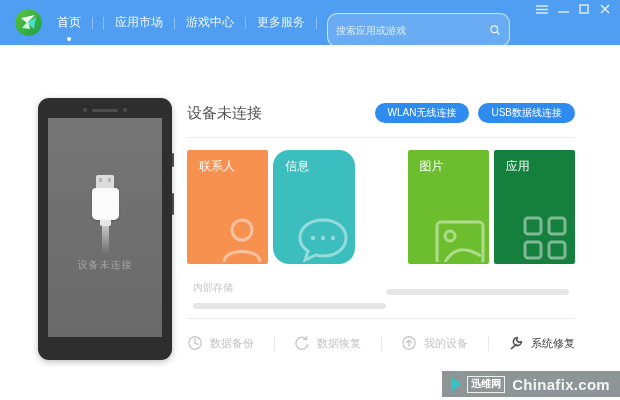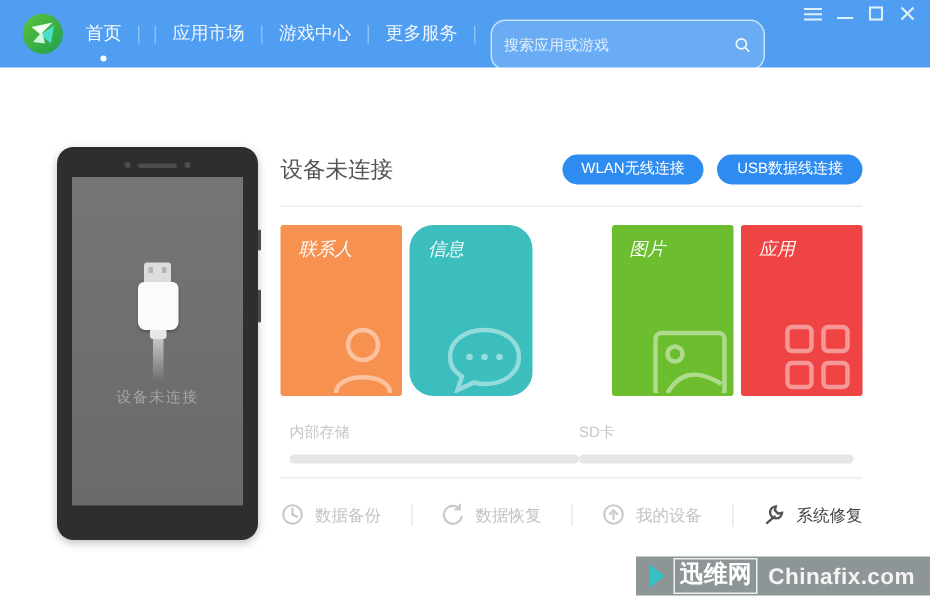--- a/index.html
+++ b/index.html
@@ -96,21 +96,21 @@
     height:20px; line-height:18px; padding:0 13px; margin-left:9px;
     background:#2E8BF0; border:none; border-radius:10px;
     color:#fff; font-size:10px; cursor:pointer;
     font-family:"Liberation Sans", sans-serif;
   }
   .divider { height:1px; background:#ECECEC; margin-top:9px; }
 
   .tiles { display:flex; gap:5px; margin-top:12px; height:114px; }
   .tile {
     flex:1; border-radius:2px; position:relative; overflow:hidden;
-    cursor:pointer; color:#fff;font-style:italic;
+    cursor:pointer; color:#fff;
   }
   .tile-label { position:absolute; top:8px; left:12px; font-size:12px; color:rgba(255,255,255,.96); }
   .tile-icon { position:absolute; right:4px; bottom:2px; opacity:.45; }
 
   .storage { display:flex; justify-content:center; margin-top:17px; }
   .storage-col1 { width:193px; } .storage-col2 { width:183px; }
   .storage-label { font-size:10px; color:#C6C6C6; }
   .storage-bar { margin-top:8px; height:6px; border-radius:3px; background:#E6E6E6; }
 
   .actions { display:flex; align-items:center; justify-content:space-between; margin-top:13px; height:22px;text-align:center; }
@@ -122,21 +122,21 @@
   .action-item.enabled svg { stroke:#555; }
   .action-sep { width:1px; height:15px; background:#E8E8E8; }
 
   
   .watermark {
     position:absolute; right:0; bottom:3px; height:26px;
     background:rgba(125,134,136,.88);
     display:flex; align-items:center; padding:0 10px 0 9px;
   }
   .wm-site-cn {
-    color:#fff; font-weight:bold; font-size:16px;
+    color:#fff; font-weight:bold; font-size:10px;
     border:1px solid rgba(255,255,255,.85); padding:0 3px 1px 3px; margin:0 7px 0 6px;
   }
   .wm-site-en { color:#F4F4F4; font-weight:bold; font-size:15px; letter-spacing:.3px; }
 </style>
 </head>
 <body>
 
 <div class="header">
   <svg class="logo" viewBox="0 0 27 27">
     <defs>
@@ -247,38 +247,37 @@
       </svg>
     </div>
     <div class="tile" style="background-color: rgb(108, 190, 46); margin-left: 48px;">
       <span class="tile-label">图片</span>
       <svg class="tile-icon" width="54" height="48" viewBox="0 0 54 48" fill="none" stroke="#fff" stroke-width="3">
         <rect x="6" y="8" width="46" height="42" rx="4"></rect>
         <circle cx="19" cy="22" r="5"></circle>
         <path d="M14 48 C22 34 34 32 50 42"></path>
       </svg>
     </div>
-    <div class="tile" style="background-color: #ef4444;">
+    <div class="tile" style="background-color: #15803d;">
       <span class="tile-label">应用</span>
       <svg class="tile-icon" width="54" height="52" viewBox="0 0 54 52" fill="none" stroke="#fff" stroke-width="3">
         <rect x="8" y="8" width="16" height="16" rx="3"></rect>
         <rect x="32" y="8" width="16" height="16" rx="3"></rect>
         <rect x="8" y="32" width="16" height="16" rx="3"></rect>
         <rect x="32" y="32" width="16" height="16" rx="3"></rect>
       </svg>
     </div>
   </div>
 
   <div class="storage">
     <div class="storage-col1">
       <div class="storage-label">内部存储</div>
       <div class="storage-bar"></div>
     </div>
     <div class="storage-col2">
-      <div class="storage-label">SD卡</div>
       <div class="storage-bar"></div>
     </div>
   </div>
 
   <div class="divider"></div>
 
   <div class="actions">
     <div class="action-item disabled">
       <svg width="16" height="16" viewBox="0 0 16 16" fill="none" stroke-width="1.4" stroke-linecap="round">
         <circle cx="8" cy="8" r="6.2"></circle>

